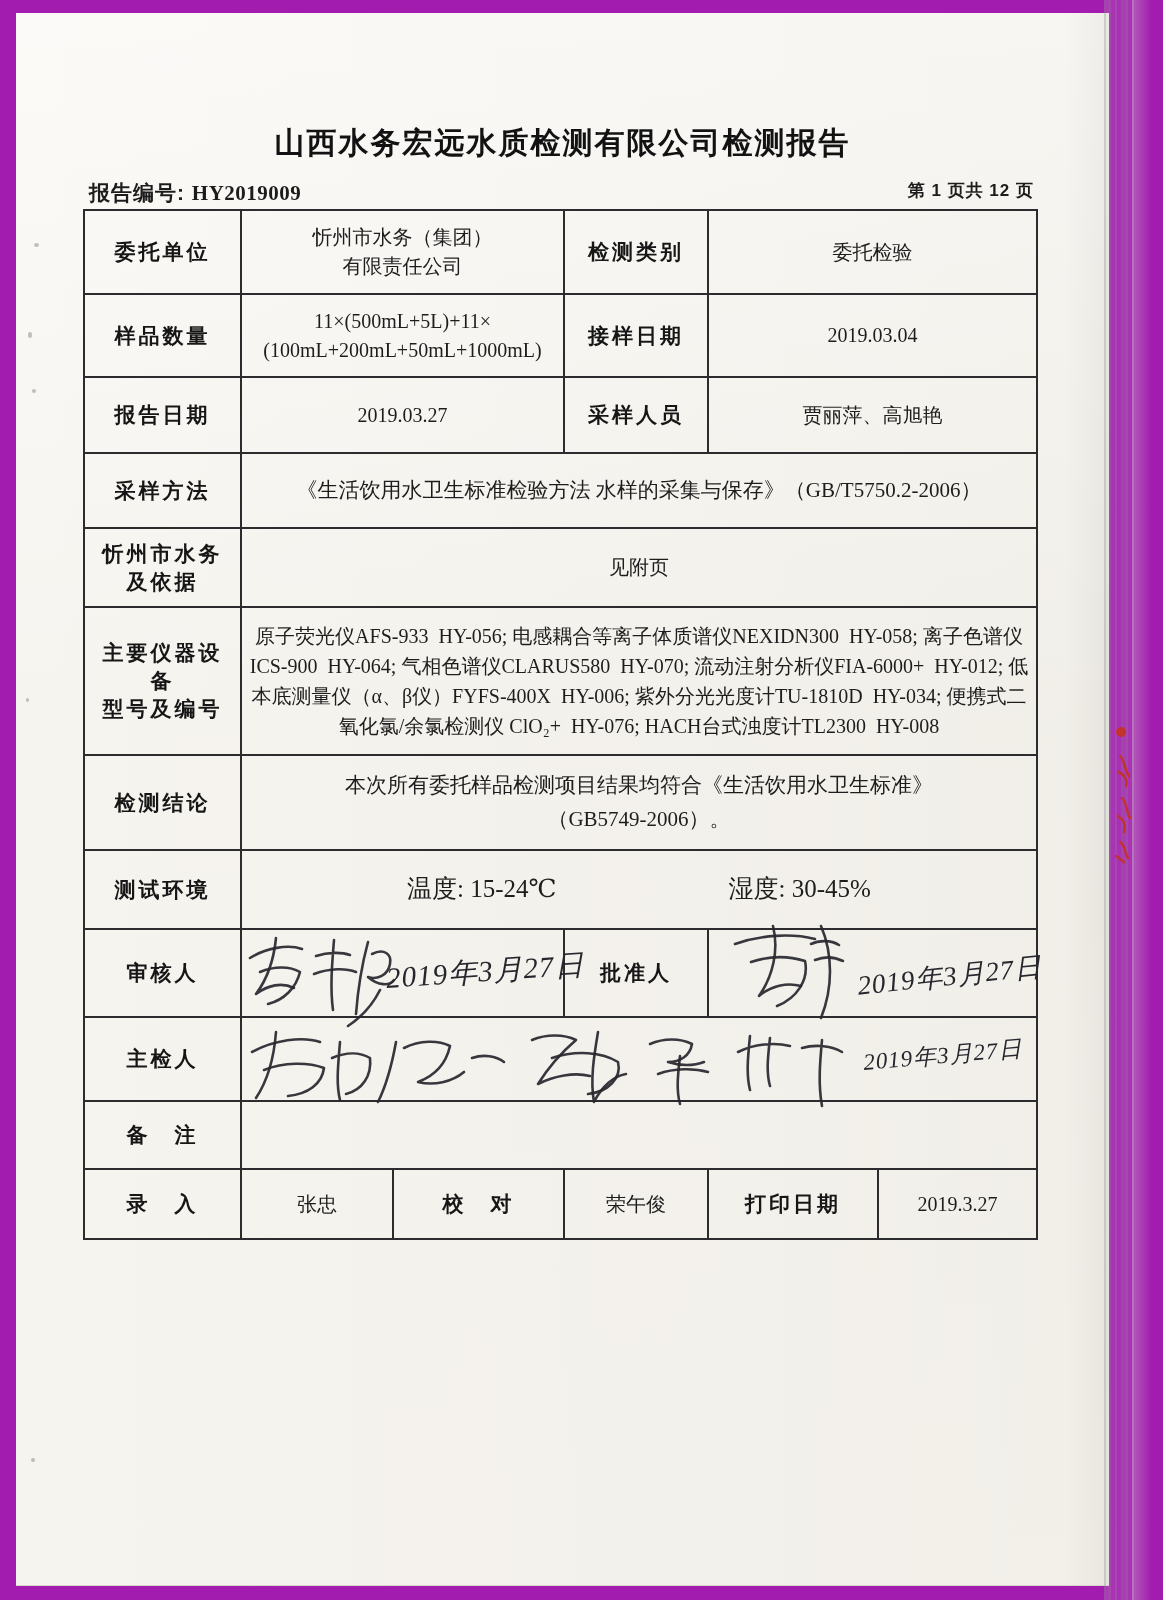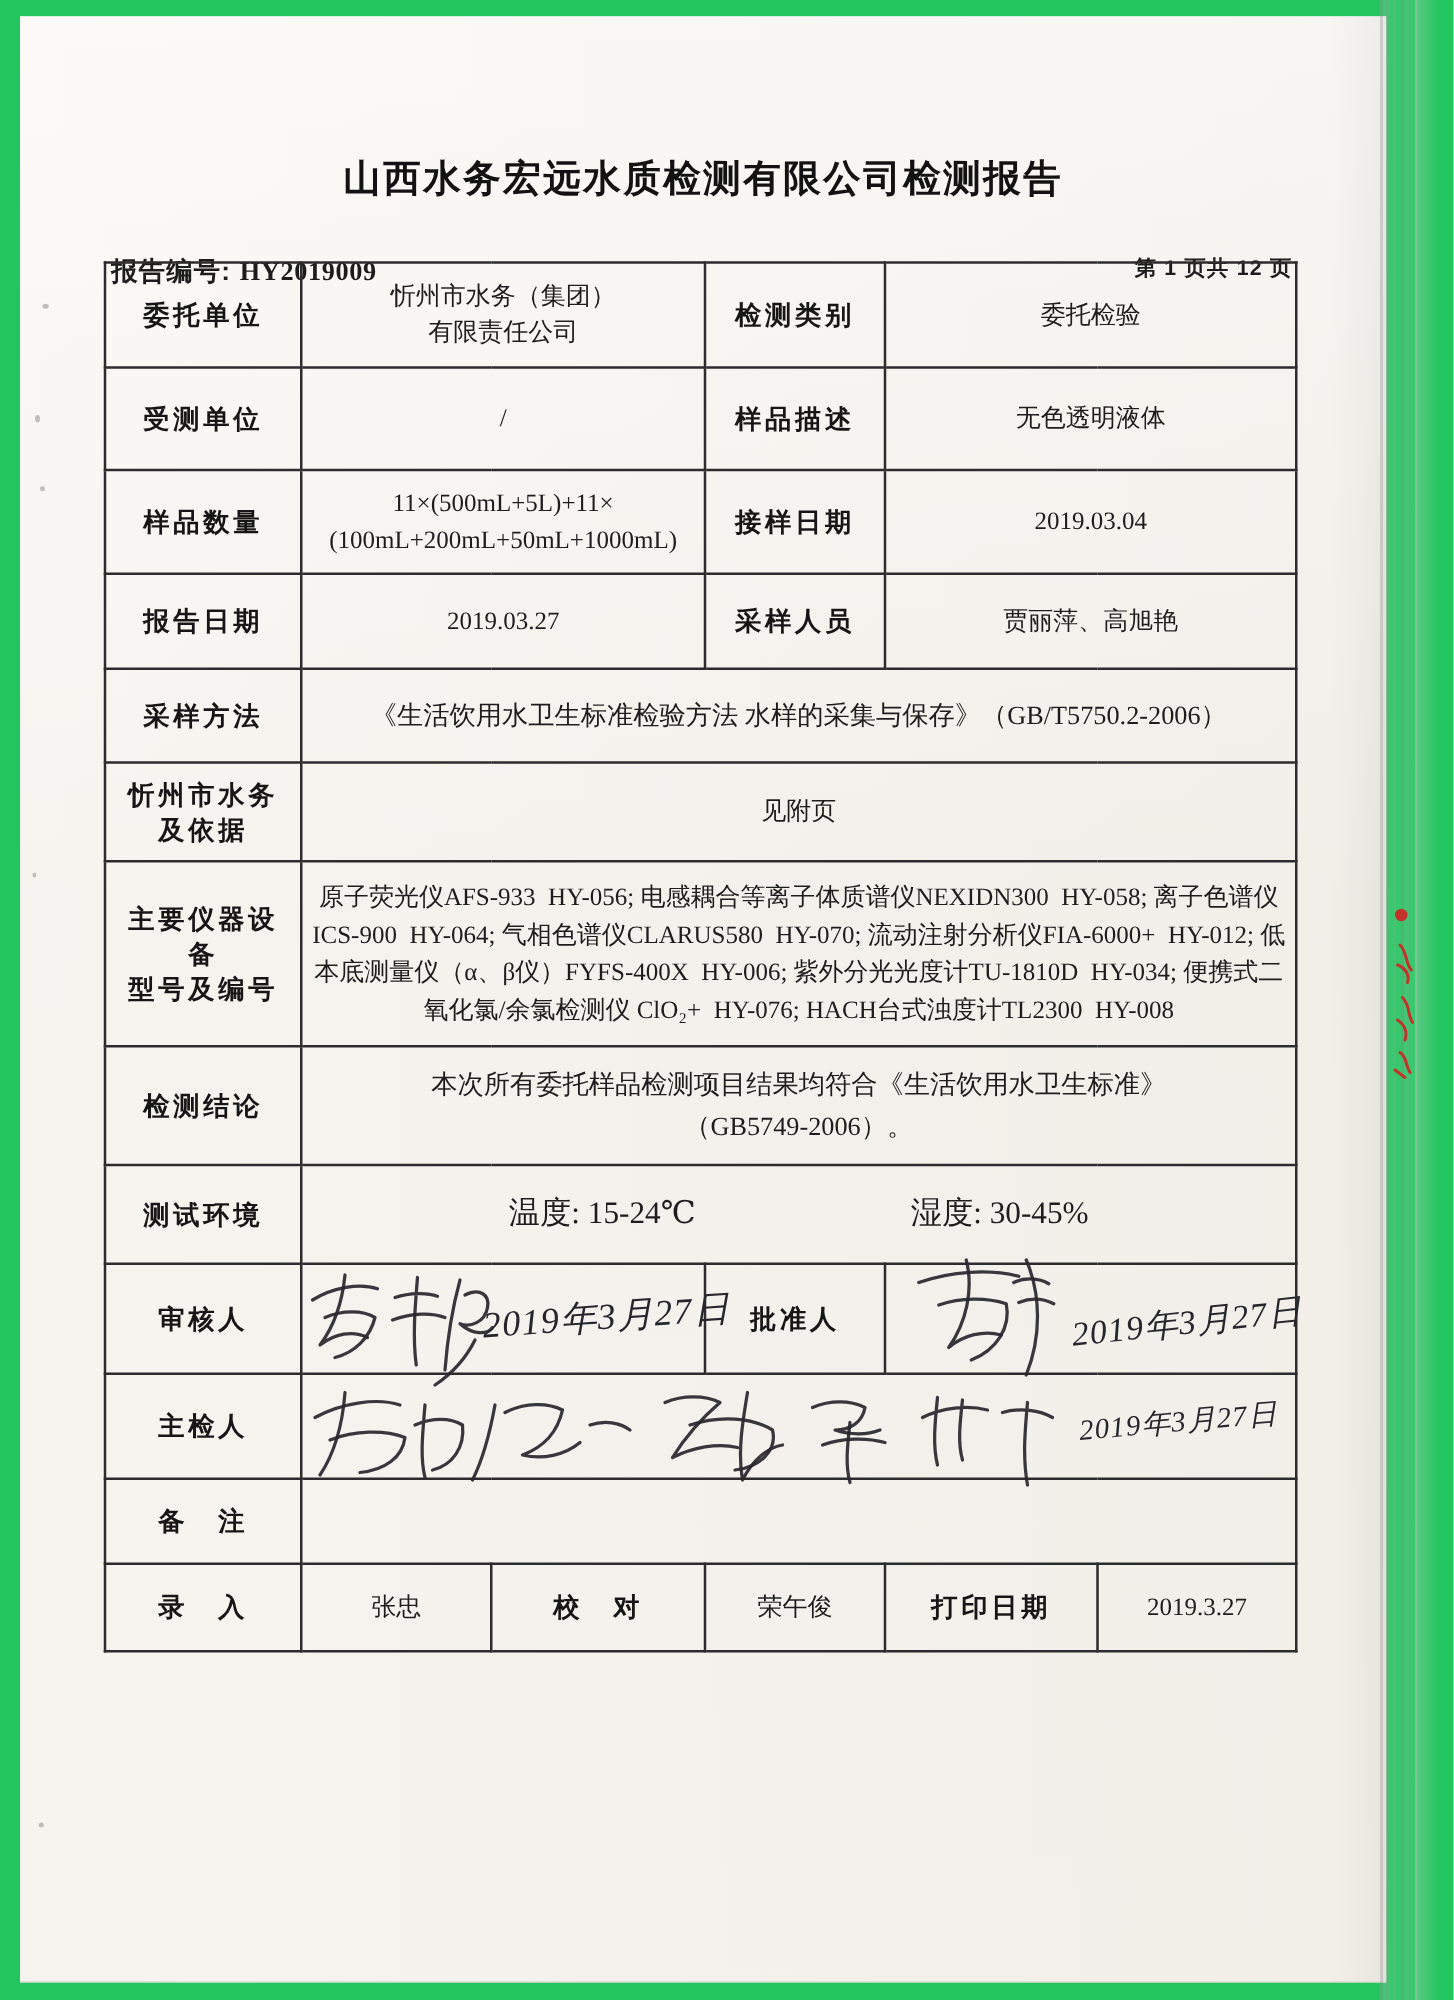--- a/index.html
+++ b/index.html
@@ -1,17 +1,17 @@
 <!DOCTYPE html>
 <html><head>
 <meta charset="utf-8">
 <style>
   html,body{margin:0;padding:0;}
   body{width:1163px;height:1600px;background:#ffffff;font-family:"Liberation Sans",sans-serif;}
-  .scan{position:relative;width:1163px;height:1600px;background:#22c55e;overflow:hidden;}
+  .scan{position:relative;width:1163px;height:1600px;background:#a21caf;overflow:hidden;}
 
   .paper{
     position:absolute;left:16px;top:13px;width:1093px;height:1572px;
     background:#f8f6f1;
     background-image:
       linear-gradient(180deg, rgba(255,255,255,.35) 0%, rgba(236,233,226,.25) 45%, rgba(240,237,230,.35) 100%),
       linear-gradient(90deg, rgba(255,255,255,.2) 0%, rgba(231,228,221,.3) 96%, rgba(205,202,196,.45) 100%);
     border-bottom:1px solid #d8d5ce;
     color:#1c1c1c;
   }
@@ -27,21 +27,21 @@
   }
   .edge-fade{position:absolute;left:1132px;top:0;width:20px;height:1600px;
     background:linear-gradient(90deg, rgba(210,208,205,.35), rgba(255,255,255,0));}
 
   .speck{position:absolute;border-radius:50%;background:#6f6f6f;opacity:.42;}
 
   .title{
     position:absolute;top:110px;left:0;width:100%;text-align:center;
     font-size:30px;font-weight:700;letter-spacing:2px;color:#121212;
   }
-  .meta-row{position:absolute;top:166px;left:67px;width:953px;height:30px;margin-top:24px;}
+  .meta-row{position:absolute;top:166px;left:67px;width:953px;height:30px;}
   .report-no{position:absolute;left:6px;top:0;font-size:21px;font-weight:700;letter-spacing:1px;}
   .report-no .serif{font-family:"Liberation Serif",serif;font-weight:700;letter-spacing:.5px;}
   .page-info{position:absolute;right:2px;top:0;font-size:17px;font-weight:700;letter-spacing:1px;}
 
   table.report-table{
     position:absolute;left:67px;top:196px;width:953px;
     border-collapse:collapse;table-layout:fixed;
   }
   .report-table td{
     border:2px solid #2c2c2e;
@@ -94,26 +94,20 @@
           <col style="width:170px">
           <col style="width:159px">
       </colgroup>
       <tbody>
         <tr style="height:84px">
           <td class="lbl">委托单位</td>
           <td class="val" colspan="2">忻州市水务（集团）
 有限责任公司</td>
           <td class="lbl">检测类别</td>
           <td class="val" colspan="2">委托检验</td>
-        </tr>
-        <tr style="height:82px">
-          <td class="lbl">受测单位</td>
-          <td class="val" colspan="2">/</td>
-          <td class="lbl">样品描述</td>
-          <td class="val" colspan="2">无色透明液体</td>
         </tr>
         <tr style="height:83px">
           <td class="lbl">样品数量</td>
           <td class="val" colspan="2">11×(500mL+5L)+11×
 (100mL+200mL+50mL+1000mL)</td>
           <td class="lbl">接样日期</td>
           <td class="val" colspan="2">2019.03.04</td>
         </tr>
         <tr style="height:76px">
           <td class="lbl">报告日期</td>

